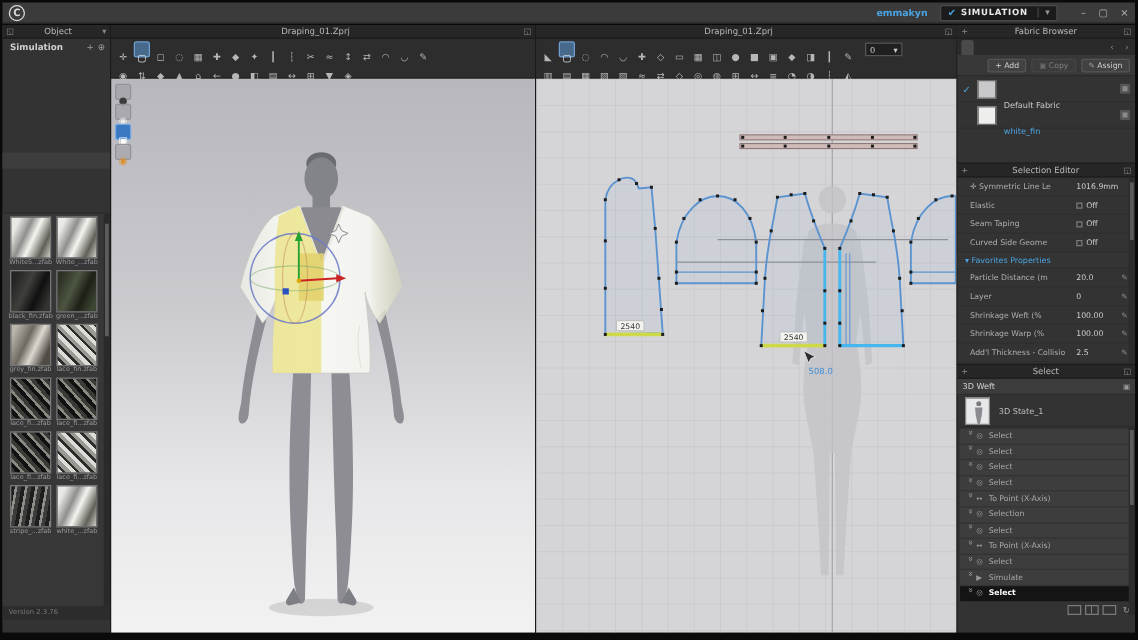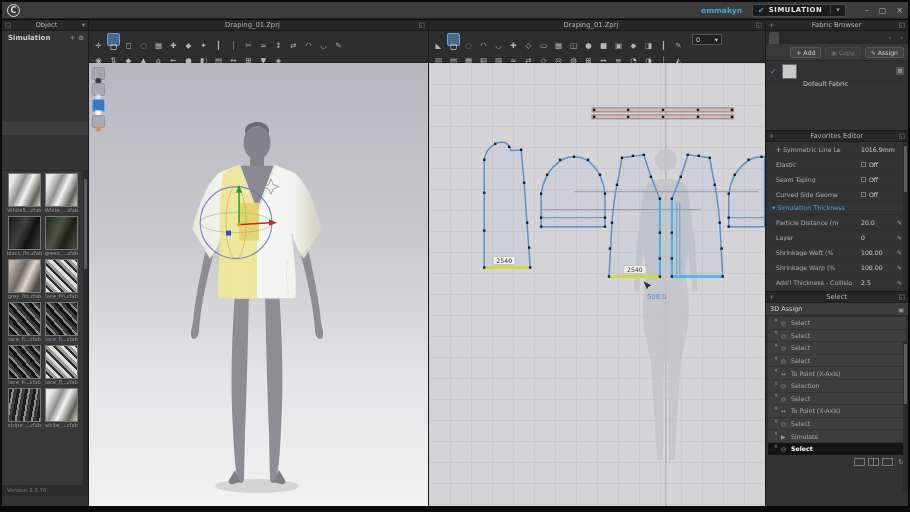--- a/index.html
+++ b/index.html
@@ -612,27 +612,33 @@
               <span>Assign</span>
             </span>
         </div>
         <div>
             <div class="fabric-row checked f1">
     <span class="fcheck">✓</span>
     <span class="fsw"></span>
     <span class="fname">Default Fabric</span>
     <span class="fbadge"></span>
   </div>
+            <div class="fabric-row sel f2">
+    <span class="fcheck">✓</span>
+    <span class="fsw"></span>
+    <span class="fname">white_fin</span>
+    <span class="fbadge"></span>
+  </div>
           </div>
       </div>
 
       <div id="pe" class="rpanel">
         <div class="phead">
           <span class="ph-ico">+</span>
-          <span class="ph-title">Favorites Editor</span>
+          <span class="ph-title">Selection Editor</span>
           <span class="ph-ico">◱</span>
         </div>
         <div>
             <div class="prow plain">
     <span class="plabel">✛ Symmetric Line Le</span>
     <span class="pval">
                 <span>1016.9mm</span>
               </span>
     <span class="pencil">✎</span>
   </div>
@@ -654,21 +660,21 @@
   </div>
             <div class="prow chk">
     <span class="plabel">Curved Side Geome</span>
     <span class="pval">
                 <span class="chk-box"></span>
                 <span>Off</span>
               </span>
     <span class="pencil">✎</span>
   </div>
           </div>
-        <div class="pe-section">▾ Simulation Thickness</div>
+        <div class="pe-section">▾ Favorites Properties</div>
         <div>
             <div class="prow edit">
     <span class="plabel">Particle Distance (m</span>
     <span class="pval">
                 <span>20.0</span>
               </span>
     <span class="pencil">✎</span>
   </div>
             <div class="prow edit">
     <span class="plabel">Layer</span>
@@ -704,22 +710,31 @@
           </div>
       </div>
 
       <div id="hist" class="rpanel">
         <div class="phead">
           <span class="ph-ico">+</span>
           <span class="ph-title">Select</span>
           <span class="ph-ico">◱</span>
         </div>
         <div class="hstate">
-          <span class="hs-label">3D Assign</span>
+          <span class="hs-label">3D Weft</span>
           <span class="hs-ico">▣</span>
+        </div>
+        <div class="hthumb-row">
+          <div class="hthumb">
+            <svg viewBox="0 0 20 22" width="20" height="22">
+              <circle cx="10" cy="4" r="2" fill="#7a7a80"></circle>
+              <path d="M7,7 L13,7 L12.4,13 L11,20 L9,20 L7.6,13 Z" fill="#8a8a90"></path>
+            </svg>
+          </div>
+          <span class="hthumb-label">3D State_1</span>
         </div>
         <div class="hentries">
             <div class="hrow">
     <span class="vv">»</span>
     <span class="hg">◎</span>
     <span class="hlabel">Select</span>
   </div>
             <div class="hrow">
     <span class="vv">»</span>
     <span class="hg">◎</span>

